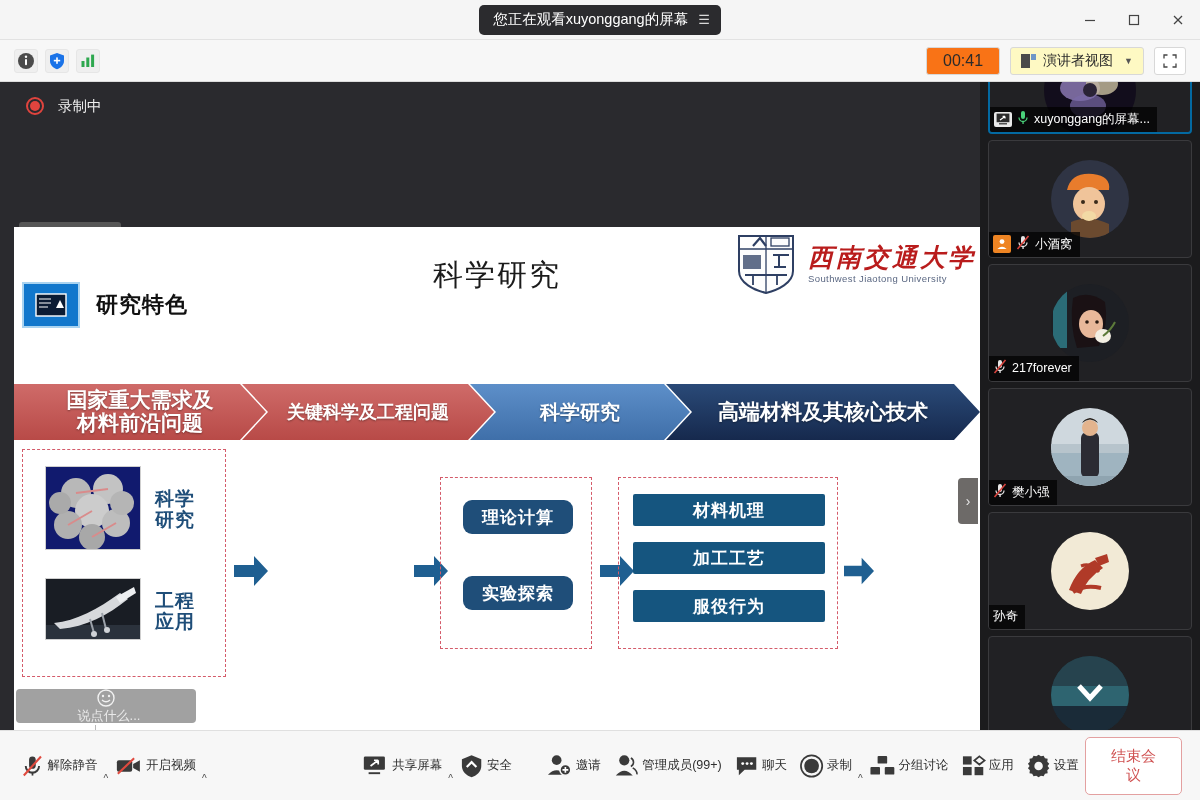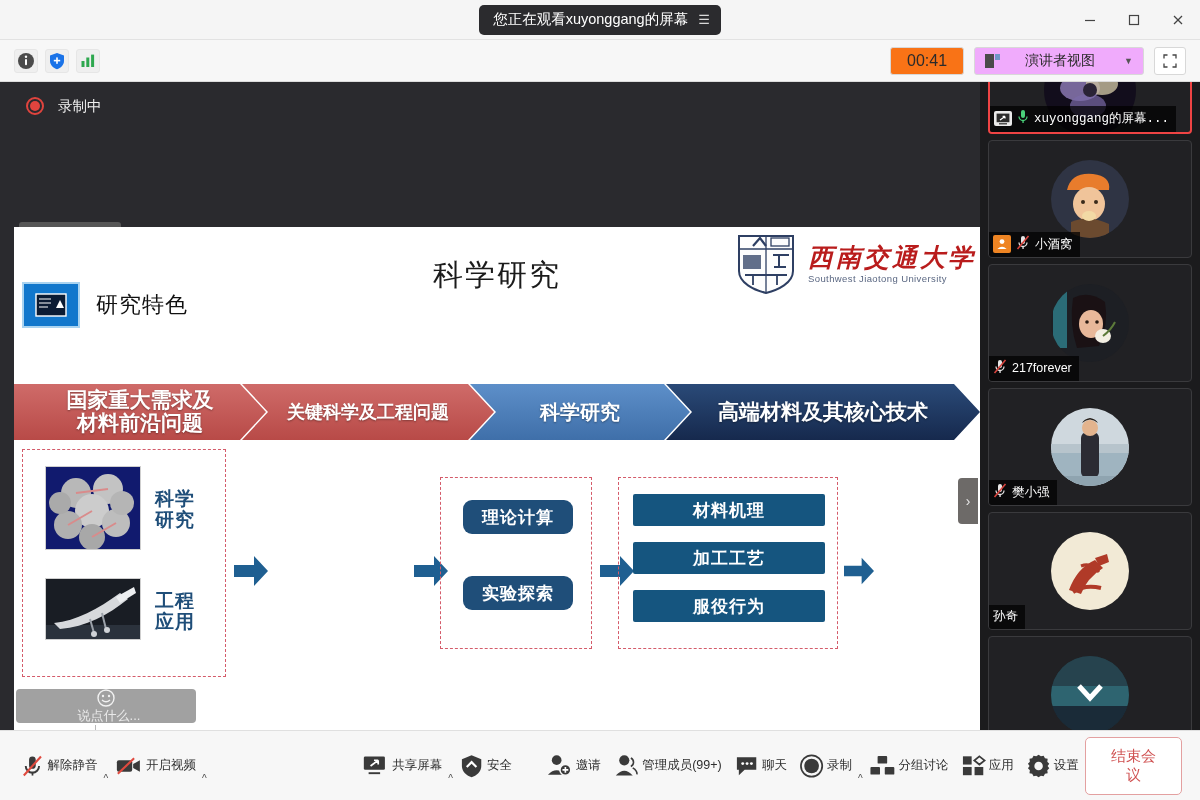--- a/index.html
+++ b/index.html
@@ -46,23 +46,23 @@
     background: #efefef; border: 1px solid #e6e6e6;
   }
   .tb-right {
     margin-left: auto; display: flex; align-items: center; gap: 10px; padding-right: 14px;
   }
   .timer {
     background: #f97316; border: 1px solid #d8d8d8; border-radius: 3px;
     padding: 4px 16px; font-size: 16px; color: #2b2b2b;
   }
   .viewsel {
-    background: #f0abfc; border: 1px solid #d8d8d8; border-radius: 3px;
+    background: #fef9c3; border: 1px solid #d8d8d8; border-radius: 3px;
     padding: 4px 10px; font-size: 14px; color: #2b2b2b;
-    display: flex; align-items: center; gap: 25px;
+    display: flex; align-items: center; gap: 7px;
   }
   .view-glyph { width: 15px; height: 14px; position: relative; display: inline-block; }
   .view-glyph i { position: absolute; background: #4a4a4a; display: block; }
   .vg-main { left: 0; top: 0; width: 9px; height: 14px; }
   .vg-side { right: 0; top: 0; width: 5px; height: 6px; background: #6f97c7 !important; }
   .caret-d { font-size: 9px; color: #555; margin-left: 4px; }
   .fs-btn {
     border: 1px solid #d8d8d8; background: #fff; border-radius: 3px;
     width: 32px; height: 28px; display: flex; align-items: center; justify-content: center;
   }
@@ -108,21 +108,21 @@
     font-family: "DejaVu Serif", serif; font-style: italic; font-weight: bold;
     font-size: 25px; color: #b91c1c; letter-spacing: 3px; line-height: 1;
   }
   .logo-en { font-size: 9.5px; color: #5a6782; letter-spacing: 0.4px; margin-top: 3px; }
 
   .subhead { position: absolute; top: 55px; left: 8px; display: flex; align-items: center; gap: 16px; }
   .subhead-icon {
     width: 58px; height: 46px; background: #1177cc;
     border: 2px solid #a9d3f0; display: flex; align-items: center; justify-content: center;
   }
-  .subhead-text { font-size: 22px; font-weight: normal; color: #111; letter-spacing: 1px; }
+  .subhead-text { font-size: 22px; font-weight: bold; color: #111; letter-spacing: 1px; }
 
   
   .chevrons { position: absolute; top: 157px; left: 0; width: 966px; height: 56px; }
   .chev {
     position: absolute; top: 0; height: 56px;
     display: flex; align-items: center; justify-content: center;
     color: #ffffff; font-weight: bold; text-align: center;
     text-shadow: 0 1px 2px rgba(0,0,0,.35);
     clip-path: polygon(0 0, calc(100% - 26px) 0, 100% 50%, calc(100% - 26px) 100%, 0 100%);
   }
@@ -169,21 +169,21 @@
 
   
   .pstrip {
     position: absolute; top: 82px; left: 980px; width: 220px; height: 648px;
     background: #1b1b1d; padding: 0 8px; overflow: hidden;
   }
   .ptile {
     position: relative; width: 204px; height: 118px; margin-bottom: 6px;
     background: #212124; border: 1px solid #3a3a3d; border-radius: 4px; overflow: hidden;
   }
-  .ptile.active { border: 2px solid #ef4444; font-family: Liberation Mono, monospace; }
+  .ptile.active { border: 2px solid #0369a1; }
   .ptile.first { height: 80px; margin-top: -28px; }
   .pav {
     position: absolute; left: 50%; top: 50%; transform: translate(-50%,-50%);
     width: 78px; height: 78px; border-radius: 50%; overflow: hidden;
   }
   .pname {
     position: absolute; left: 0; bottom: 0; max-width: 100%;
     background: rgba(0,0,0,.72); color: #fff; font-size: 12.5px;
     display: flex; align-items: center; gap: 5px; padding: 3px 7px 4px 4px;
     white-space: nowrap;

